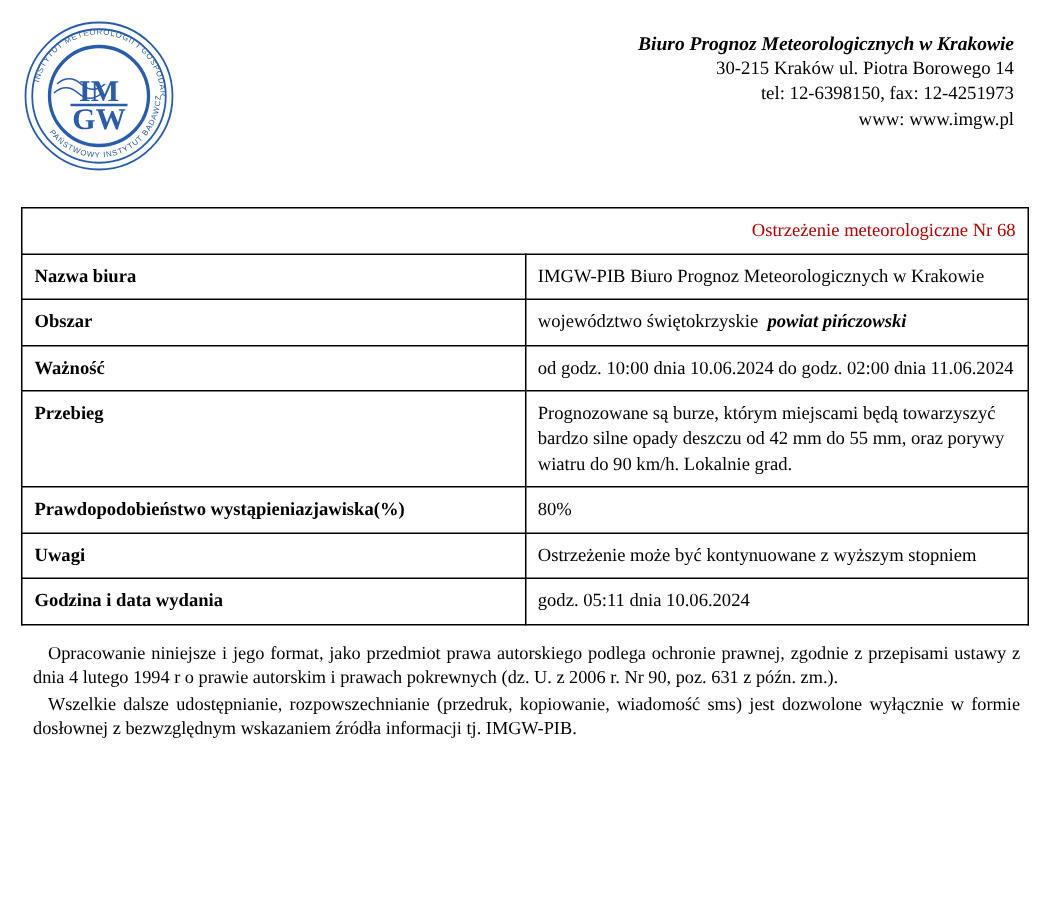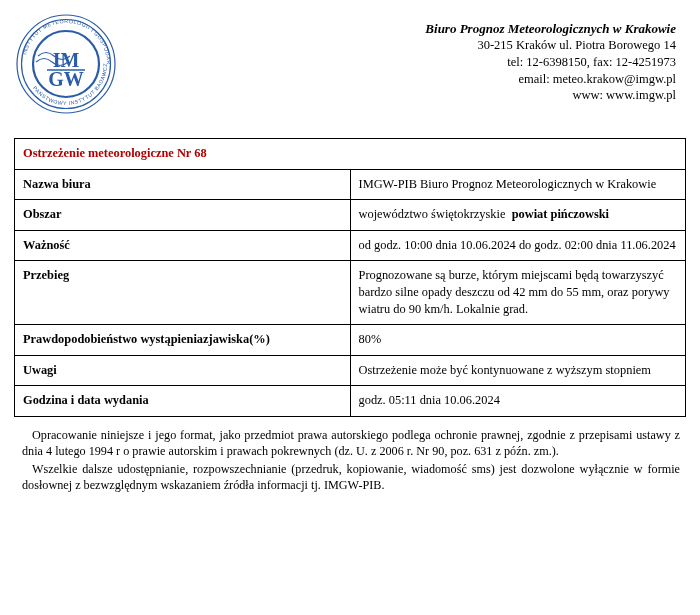--- a/index.html
+++ b/index.html
@@ -61,35 +61,35 @@
     table-layout: fixed;
   }
   table.warning td {
     border: 1px solid #000000;
     padding: 6px 8px 7px 8px;
     vertical-align: top;
     font-size: 12.4px;
     line-height: 1.34;
   }
   td.title-cell {
-    text-align: left;
-    font-weight: bold;
+    text-align: right;
+    font-weight: normal;
     color: #b00000;
     font-size: 14.5px;
     padding: 7px 4px 8px 4px;
   }
   td.label {
     width: 175px;
     font-weight: bold;
     margin-top: 36px;
   }
   td.value {
     font-weight: normal;
   }
-  .b { font-weight: bold; }
+  .b { font-weight: bold; font-style: italic; }
 
   
   .footer {
     margin: 10px 20px 0 22px;
     font-size: 12.2px;
     line-height: 1.33;
     text-align: justify;
   }
   .footer p {
     margin: 0 0 1px 0;
@@ -125,21 +125,20 @@
         <text x="52" y="55" text-anchor="middle" font-family="'Liberation Serif', serif" font-weight="bold" font-size="20" fill="#2a5ca8">IM</text>
         <text x="52" y="74" text-anchor="middle" font-family="'Liberation Serif', serif" font-weight="bold" font-size="20" fill="#2a5ca8">GW</text>
         <line x1="33" y1="58" x2="71" y2="58" stroke="#2a5ca8" stroke-width="1.6"></line>
       </svg>
     </div>
 
     <div class="header-text">
       <div class="line2">Biuro Prognoz Meteorologicznych w Krakowie</div>
       <div class="line3">30-215 Kraków ul. Piotra Borowego 14</div>
       <div class="line4">tel: 12-6398150, fax: 12-4251973</div>
-      <div class="line5">email: meteo.krakow@imgw.pl</div>
       <div class="line6">www: www.imgw.pl</div>
     </div>
   </div>
 
   <div class="table-wrap">
     <table class="warning">
       <tbody>
         <tr>
           <td class="title-cell" colspan="2">Ostrzeżenie meteorologiczne Nr 68</td>
         </tr>

